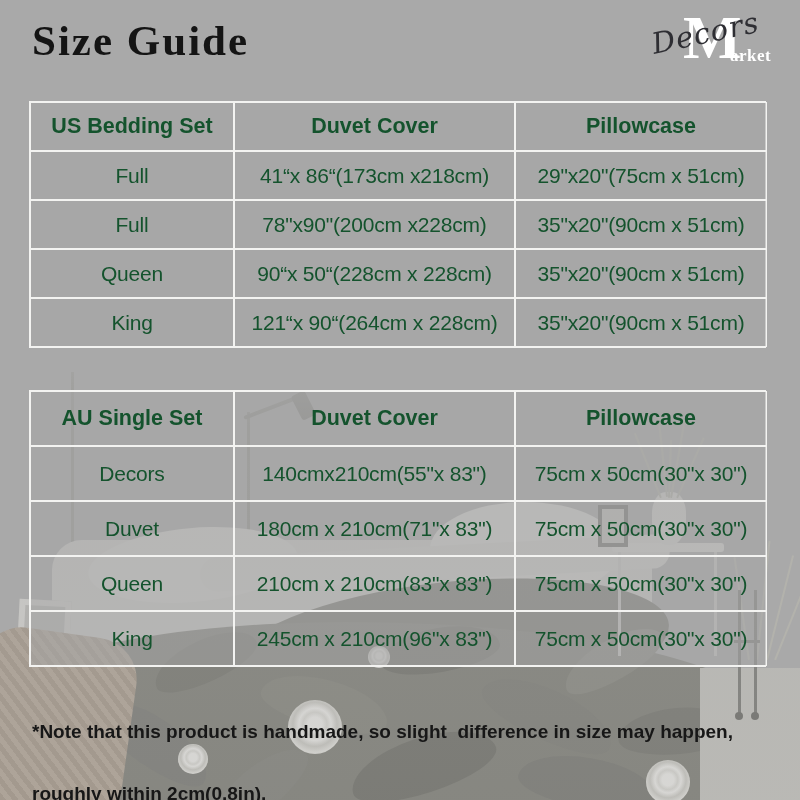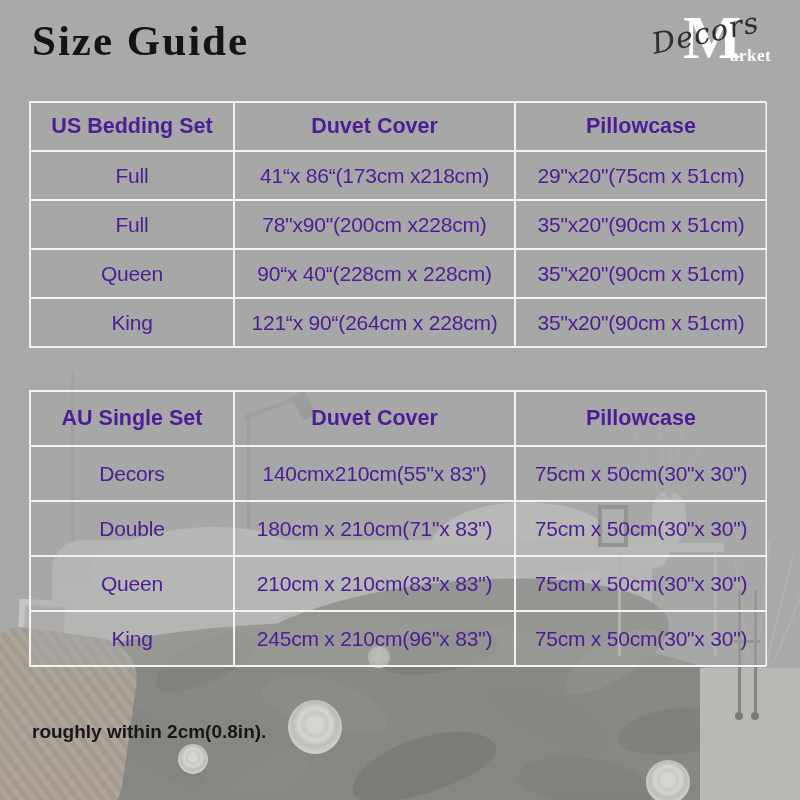--- a/index.html
+++ b/index.html
@@ -87,21 +87,21 @@
           letter-spacing:1px}
   .logo-rest{position:absolute;left:77px;top:34px;font-family:"Liberation Serif",serif;
           font-weight:bold;font-size:17px;color:#fff;letter-spacing:.5px}
 
   .sizetable{position:absolute;left:29px;width:737px;display:grid;
              grid-template-columns:204px 281px 252px;border:1px solid #f3f3f1}
   #table-us{top:101px;grid-auto-rows:49px}
   #table-au{top:390px;grid-auto-rows:55px}
   .trow{display:contents}
   .cell{display:flex;align-items:center;justify-content:center;
-        border:1px solid #f3f3f1;color:#4c1d95;font-size:21px;letter-spacing:-0.2px;
+        border:1px solid #f3f3f1;color:#14532d;font-size:21px;letter-spacing:-0.2px;
         background:rgba(166,166,166,.5);text-align:center}
   .cell.h{font-weight:bold;font-size:21.5px;letter-spacing:0}
 
   .notes{position:absolute;left:32px;top:681px;width:748px;color:#171717;
          font-weight:bold;font-size:19px;line-height:20.5px;white-space:pre-wrap}
 </style>
 </head>
 <body>
 
 <div class="canvas">
@@ -175,21 +175,21 @@
       <div class="cell">41“x 86“(173cm x218cm)</div>
       <div class="cell">29"x20"(75cm x 51cm)</div>
     </div>
     <div class="trow">
       <div class="cell">Full</div>
       <div class="cell">78"x90"(200cm x228cm)</div>
       <div class="cell">35"x20"(90cm x 51cm)</div>
     </div>
     <div class="trow">
       <div class="cell">Queen</div>
-      <div class="cell">90“x 40“(228cm x 228cm)</div>
+      <div class="cell">90“x 50“(228cm x 228cm)</div>
       <div class="cell">35"x20"(90cm x 51cm)</div>
     </div>
     <div class="trow">
       <div class="cell">King</div>
       <div class="cell">121“x 90“(264cm x 228cm)</div>
       <div class="cell">35"x20"(90cm x 51cm)</div>
     </div>
   </div>
 
   <div class="sizetable" id="table-au">
@@ -197,34 +197,35 @@
       <div class="cell h">AU Single Set</div>
       <div class="cell h">Duvet Cover</div>
       <div class="cell h">Pillowcase</div>
     </div>
     <div class="trow">
       <div class="cell">Decors</div>
       <div class="cell">140cmx210cm(55"x 83")</div>
       <div class="cell">75cm x 50cm(30"x 30")</div>
     </div>
     <div class="trow">
-      <div class="cell">Double</div>
+      <div class="cell">Duvet</div>
       <div class="cell">180cm x 210cm(71"x 83")</div>
       <div class="cell">75cm x 50cm(30"x 30")</div>
     </div>
     <div class="trow">
       <div class="cell">Queen</div>
       <div class="cell">210cm x 210cm(83"x 83")</div>
       <div class="cell">75cm x 50cm(30"x 30")</div>
     </div>
     <div class="trow">
       <div class="cell">King</div>
       <div class="cell">245cm x 210cm(96"x 83")</div>
       <div class="cell">75cm x 50cm(30"x 30")</div>
     </div>
   </div>
 
   <div class="notes">
+    <div>*Note that this product is handmade, so slight  difference in size may happen,</div>
     <div>roughly within 2cm(0.8in).</div>
     
   </div>
 
 </div>
 
 </body></html>

